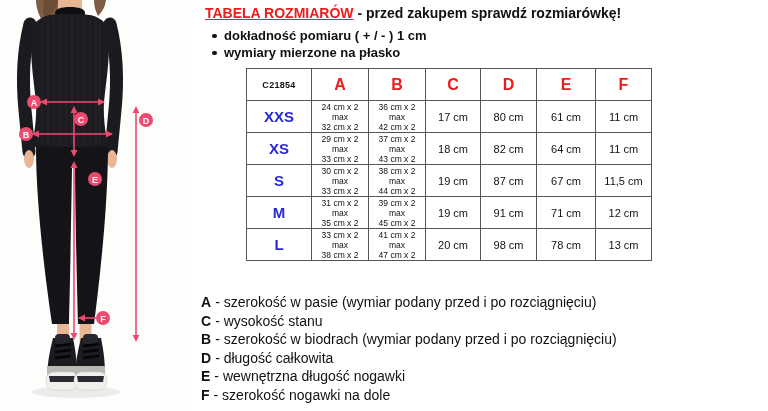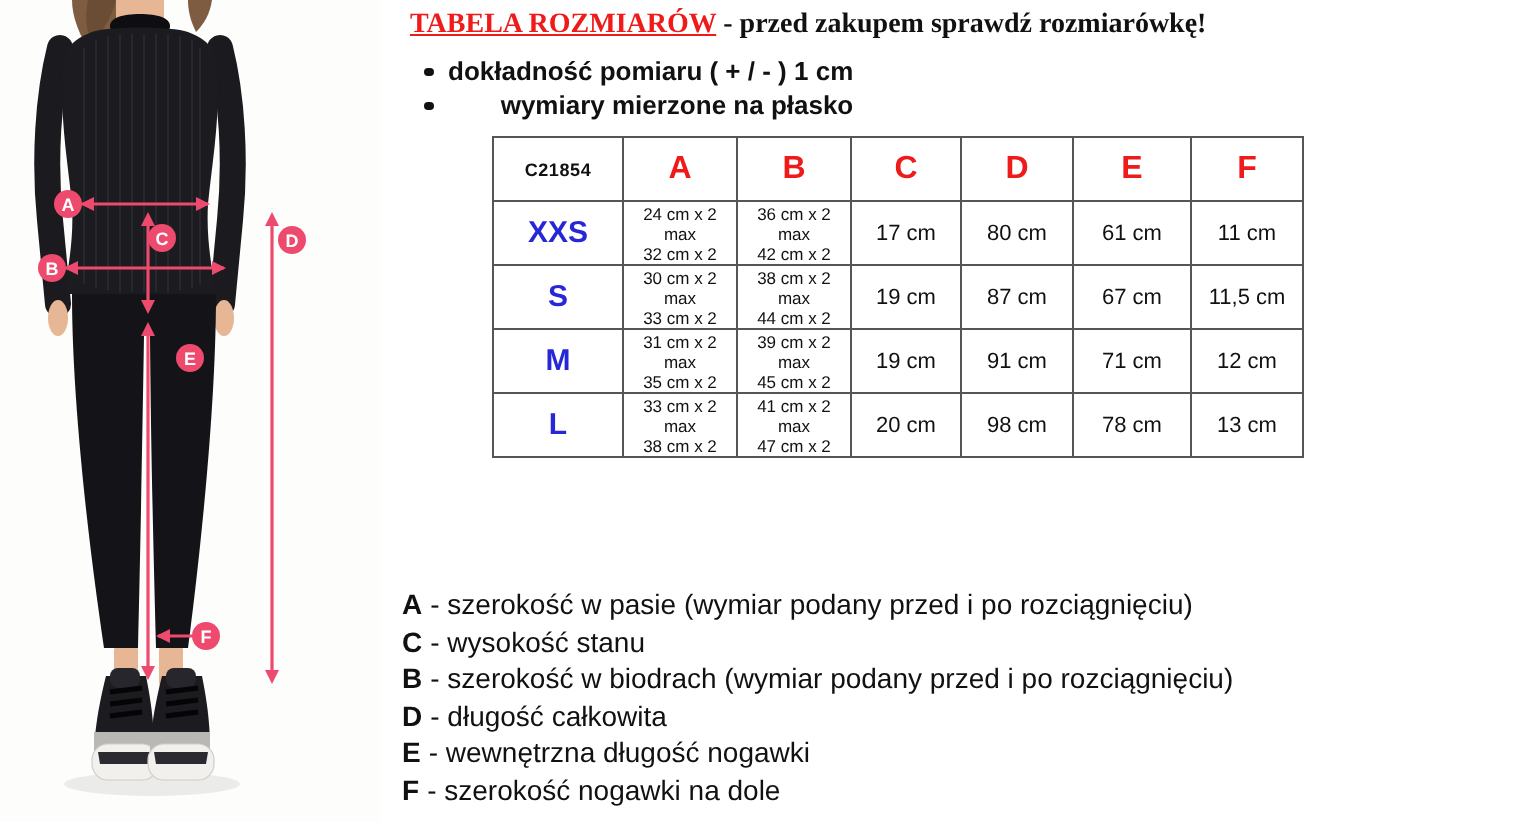--- a/index.html
+++ b/index.html
@@ -9,24 +9,24 @@
     --table-border:#555;
   }
   *{box-sizing:border-box;margin:0;padding:0;}
   body{font-family:"Liberation Sans",sans-serif;background:#fff;}
   .page{position:relative;width:768px;height:411px;background:#fff;overflow:hidden;}
 
   
   .photo{position:absolute;left:0;top:0;width:190px;height:411px;}
 
   
-  .title{position:absolute;left:205px;top:5px;font-size:14px;font-weight:bold;color:#111;white-space:nowrap;font-family:Liberation Serif, serif;}
+  .title{position:absolute;left:205px;top:5px;font-size:14px;font-weight:bold;color:#111;white-space:nowrap;}
   .title .brand{color:var(--accent-red);text-decoration:underline;}
   .bullets{position:absolute;left:210px;top:27px;list-style:none;}
-  .bullets li{font-size:13px;font-weight:bold;color:#111;line-height:17px;padding-left:14px;position:relative;text-align:right;}
+  .bullets li{font-size:13px;font-weight:bold;color:#111;line-height:17px;padding-left:14px;position:relative;}
   .bullets li::before{content:"";position:absolute;left:2px;top:6.5px;width:4.5px;height:4.5px;border-radius:50%;background:#111;}
 
   
   table.size-table{position:absolute;left:246px;top:68px;border-collapse:collapse;table-layout:fixed;}
   .size-table td{border:1px solid var(--table-border);text-align:center;vertical-align:middle;height:32px;padding:0;color:#111;}
   .size-table .code{font-size:9px;font-weight:bold;letter-spacing:.3px;}
   .size-table .colhead{font-size:16px;font-weight:bold;color:var(--accent-red);}
   .size-table .size{font-size:15px;font-weight:bold;color:var(--size-blue);}
   .size-table .val{font-size:11px;}
   .size-table .multi div{font-size:8.5px;line-height:10px;}
@@ -189,20 +189,37 @@
             <div>36 cm x 2</div>
             <div>max</div>
             <div>42 cm x 2</div>
           </td>
       <td class="val">17 cm</td>
       <td class="val">80 cm</td>
       <td class="val">61 cm</td>
       <td class="val">11 cm</td>
     </tr>
 
+    <tr>
+      <td class="size">XS</td>
+      <td class="multi">
+            <div>29 cm x 2</div>
+            <div>max</div>
+            <div>33 cm x 2</div>
+          </td>
+      <td class="multi">
+            <div>37 cm x 2</div>
+            <div>max</div>
+            <div>43 cm x 2</div>
+          </td>
+      <td class="val">18 cm</td>
+      <td class="val">82 cm</td>
+      <td class="val">64 cm</td>
+      <td class="val">11 cm</td>
+    </tr>
 
     <tr>
       <td class="size">S</td>
       <td class="multi">
             <div>30 cm x 2</div>
             <div>max</div>
             <div>33 cm x 2</div>
           </td>
       <td class="multi">
             <div>38 cm x 2</div>

